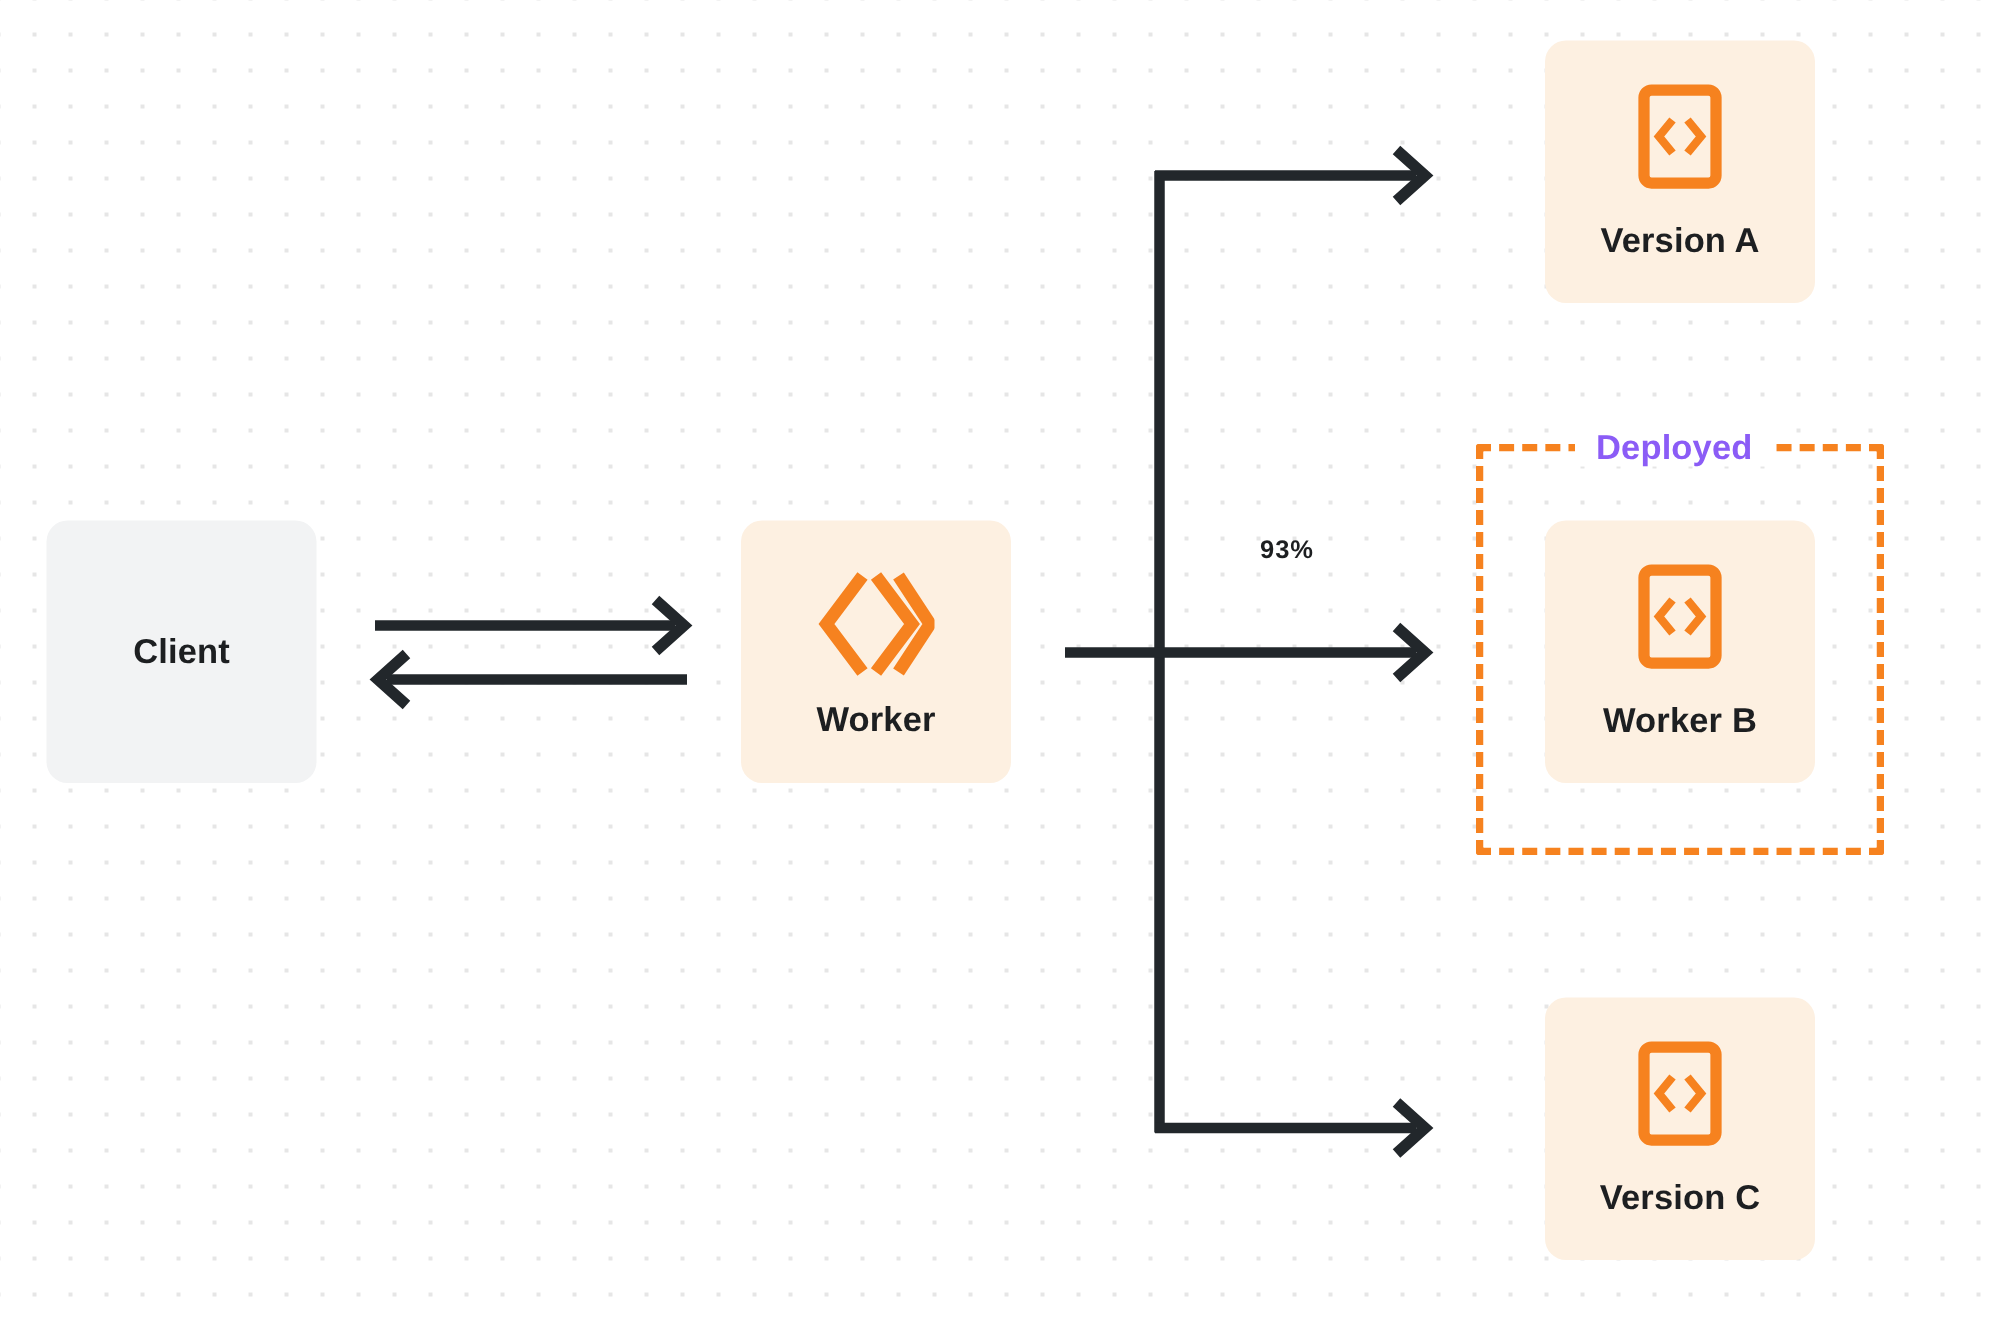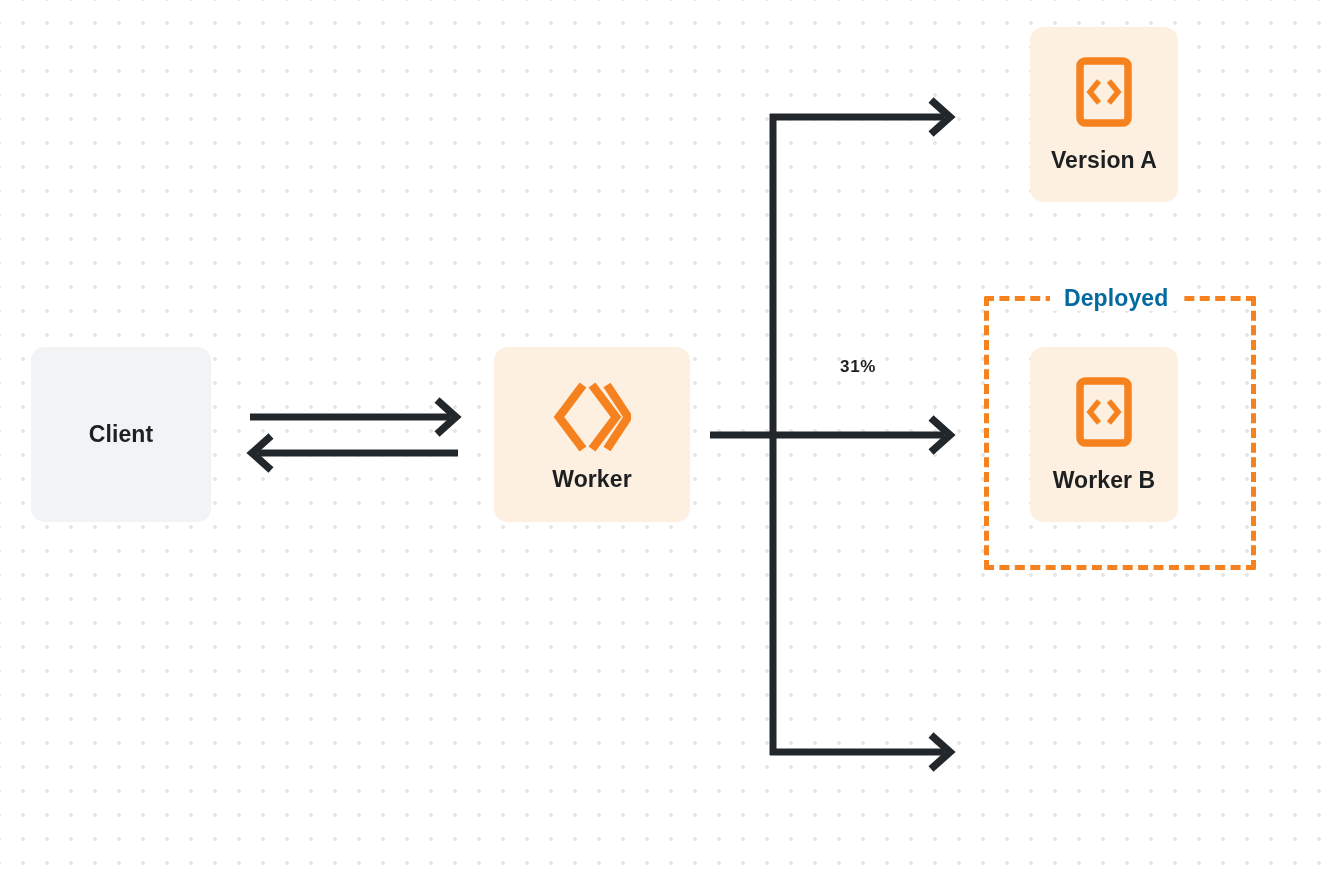--- a/index.html
+++ b/index.html
@@ -72,34 +72,34 @@
   .node-client .node-label {
     font-size: 23px;
     font-weight: bold;
     color: #1d1f21;
     letter-spacing: 0.1px;
   }
 
   .node-worker {
     left: 494px;
     top: 347px;
-    width: 196px;
+    width: 180px;
     height: 175px;
     background: #fdf0e1;
     gap: 5px;
   }
   .node-worker .node-label {
     font-size: 23px;
     font-weight: bold;
     color: #1d1f21;
     letter-spacing: 0.1px;
   }
 
   .node-version {
-    width: 148px;
+    width: 180px;
     height: 175px;
     background: #fdf0e1;
     gap: 15px;
   }
   .node-version .node-label {
     font-size: 23px;
     font-weight: bold;
     color: #1d1f21;
     letter-spacing: 0.1px;
   }
@@ -123,21 +123,21 @@
     border-radius: 2px;
   }
   .deployed-label {
     position: absolute;
     left: 1050px;
     top: 285px;
     padding: 0 14px;
     background: #ffffff;
     font-size: 23px;
     font-weight: bold;
-    color: #0369a1;
+    color: #8b5cf6;
     letter-spacing: 0.1px;
     line-height: 26px;
   }
 
   
   .traffic-label {
     position: absolute;
     left: 780px;
     top: 350px;
     width: 156px;
@@ -182,21 +182,21 @@
       <polyline class="head" points="931,418 950,435 931,452"></polyline>
     </g>
 
     <g>
       <line class="wire" x1="770" y1="752" x2="944" y2="752"></line>
       <polyline class="head" points="931,735 950,752 931,769"></polyline>
     </g>
   </svg>
 
   <div class="traffic-label">
-    <span class="traffic-pct">31%</span>
+    <span class="traffic-pct">93%</span>
   </div>
 
   <div class="node node-client">
     <span class="node-label">Client</span>
   </div>
 
   <div class="node node-worker">
     <span class="icon-workers">
       <svg width="78" height="80" viewBox="0 0 78 80" aria-hidden="true">
         <g fill="none" stroke="#f6821f" stroke-width="8.5" stroke-linecap="butt" stroke-linejoin="miter">
@@ -227,14 +227,24 @@
     <span class="icon-code">
       <svg width="58" height="72" viewBox="0 0 58 72" aria-hidden="true">
         <rect x="5" y="5" width="48" height="62" rx="5" ry="5" fill="none" stroke="#f6821f" stroke-width="7.5"></rect>
         <polyline points="24,25 15,36 24,47" fill="none" stroke="#f6821f" stroke-width="5.5" stroke-linecap="butt" stroke-linejoin="miter"></polyline>
         <polyline points="34,25 43,36 34,47" fill="none" stroke="#f6821f" stroke-width="5.5" stroke-linecap="butt" stroke-linejoin="miter"></polyline>
       </svg>
     </span>
     <span class="node-label">Worker B</span>
   </div>
 
+  <div class="node node-version node-version-c">
+    <span class="icon-code">
+      <svg width="58" height="72" viewBox="0 0 58 72" aria-hidden="true">
+        <rect x="5" y="5" width="48" height="62" rx="5" ry="5" fill="none" stroke="#f6821f" stroke-width="7.5"></rect>
+        <polyline points="24,25 15,36 24,47" fill="none" stroke="#f6821f" stroke-width="5.5" stroke-linecap="butt" stroke-linejoin="miter"></polyline>
+        <polyline points="34,25 43,36 34,47" fill="none" stroke="#f6821f" stroke-width="5.5" stroke-linecap="butt" stroke-linejoin="miter"></polyline>
+      </svg>
+    </span>
+    <span class="node-label">Version C</span>
+  </div>
 
 </div>
 
 </body></html>

